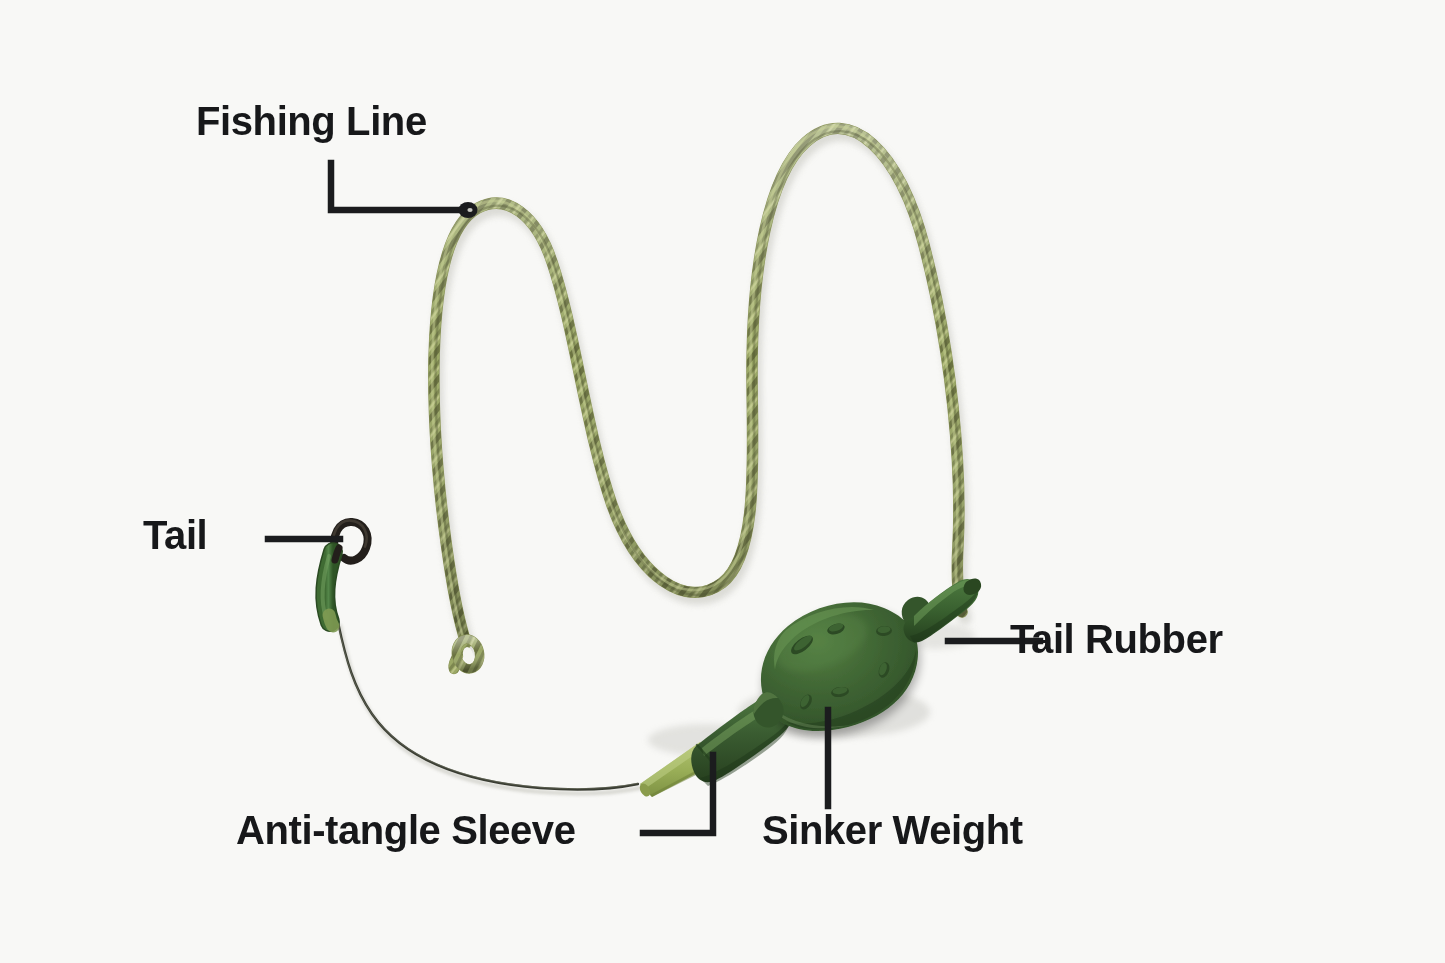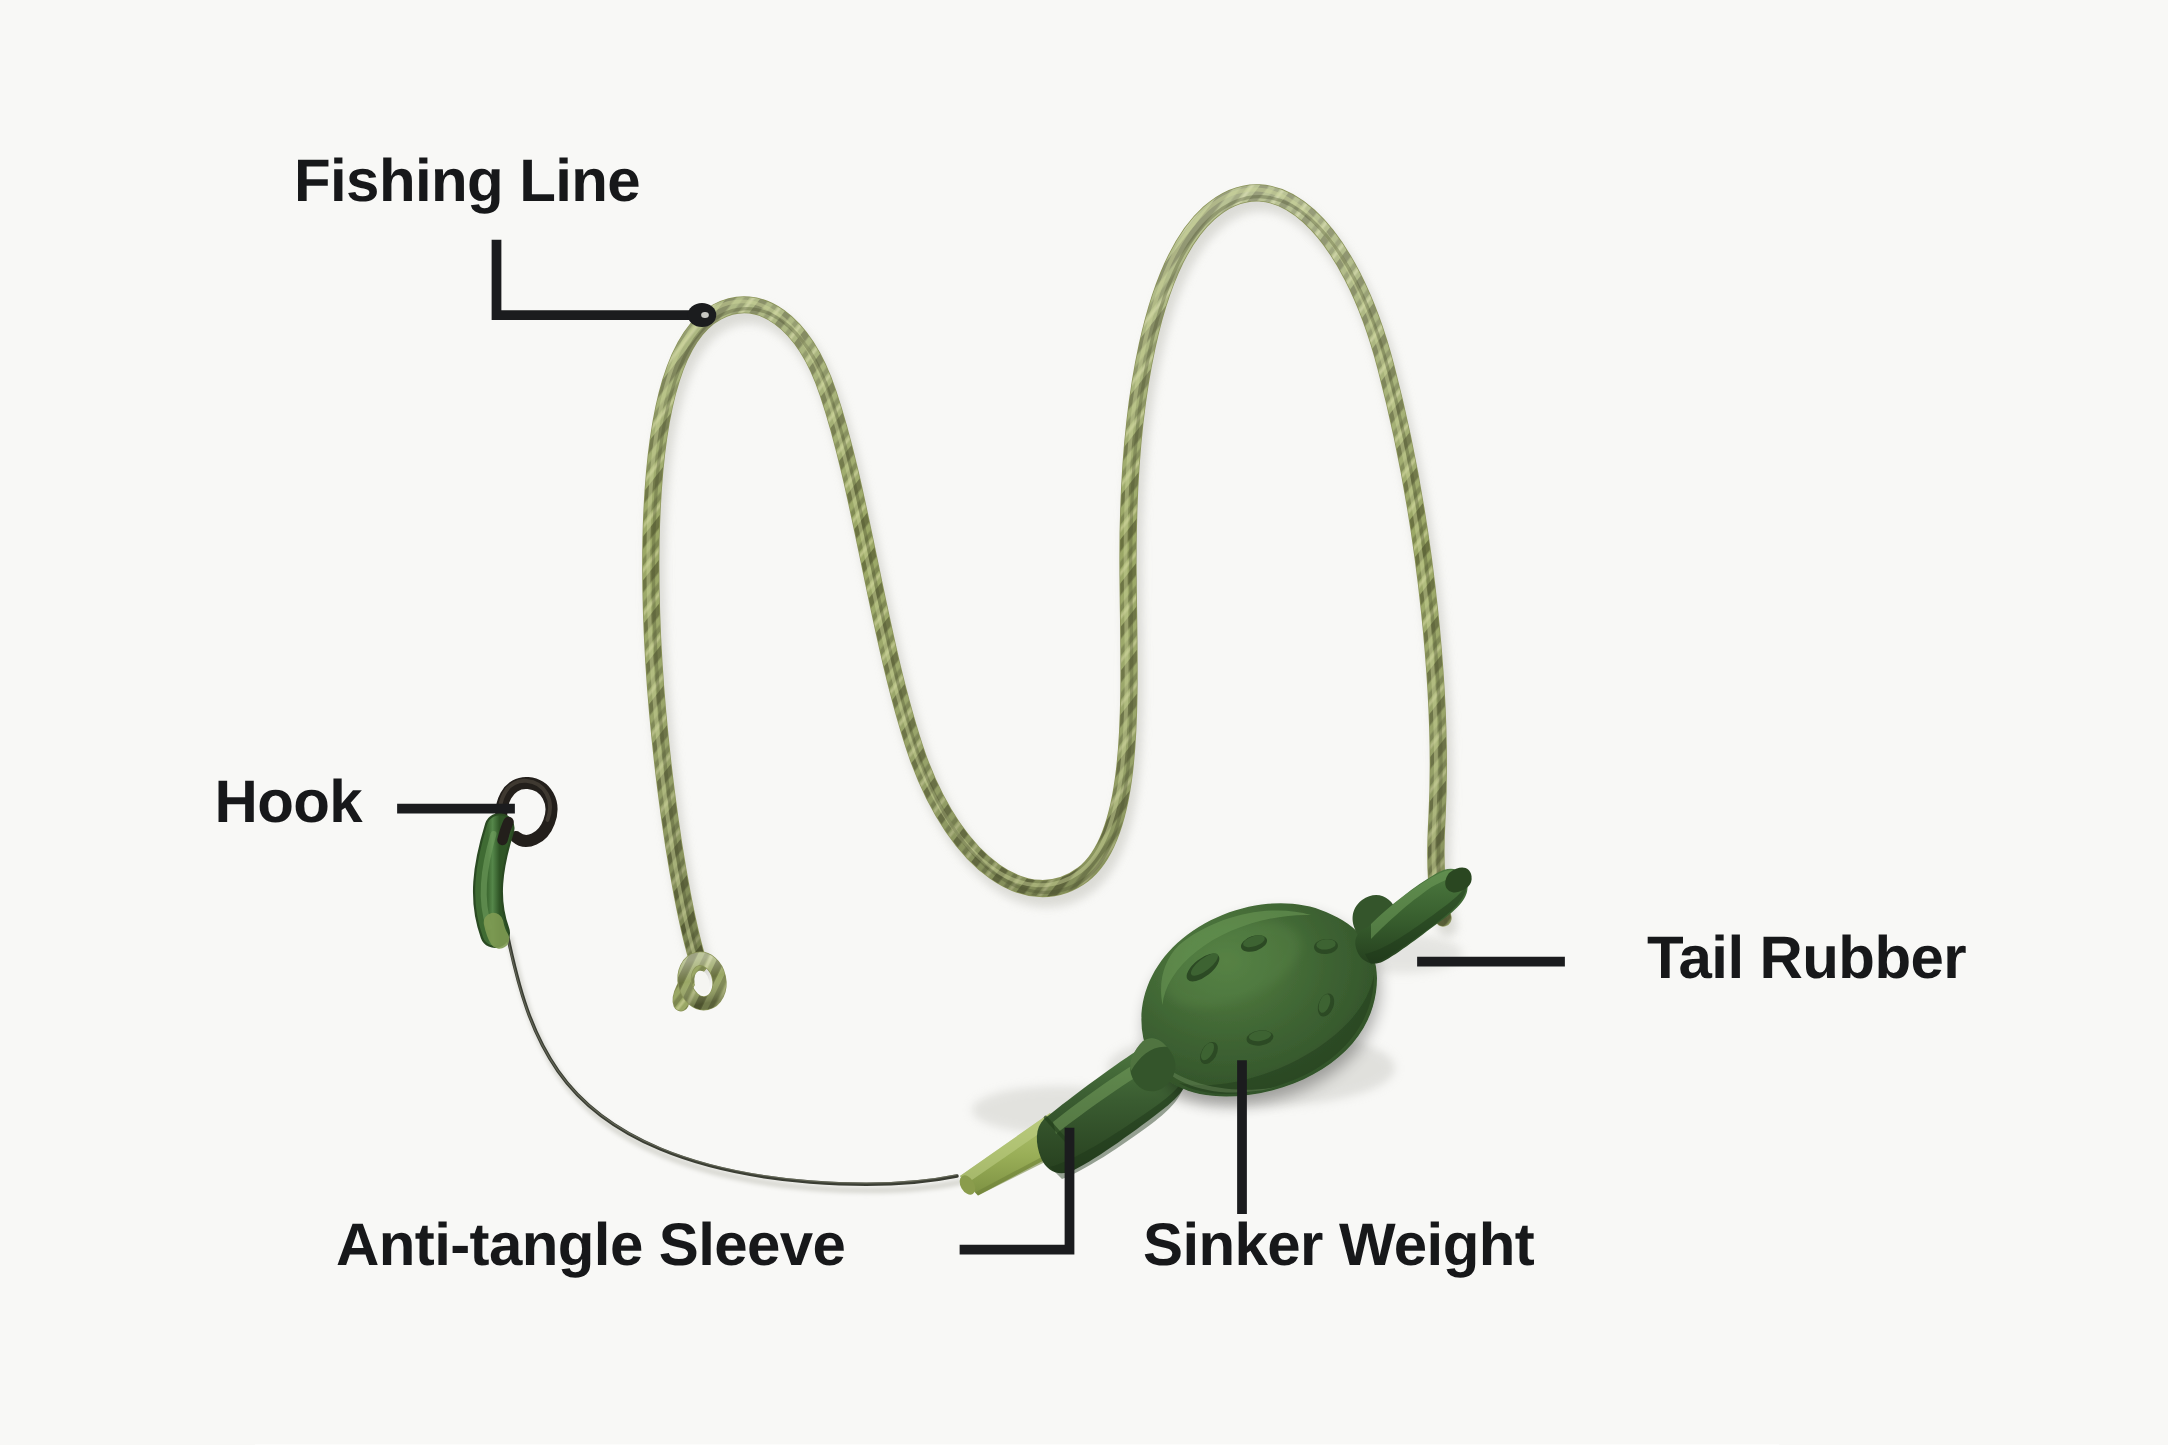--- a/index.html
+++ b/index.html
@@ -29,22 +29,22 @@
     font-family: "Liberation Sans", "DejaVu Sans", sans-serif;
     font-weight: bold;
     font-size: 40px;
     letter-spacing: -0.4px;
     white-space: nowrap;
     line-height: 1;
     -webkit-font-smoothing: antialiased;
   }
   .lbl-fishing-line { left: 196px; top: 101px; }
   .lbl-hook         { left: 143px; top: 515px; }
-  .lbl-tail-rubber  { left: 1098px; top: 619px; }
-  .lbl-antitangle   { left: 224px; top: 810px; }
+  .lbl-tail-rubber  { left: 1010px; top: 619px; }
+  .lbl-antitangle   { left: 236px; top: 810px; }
   .lbl-sinker       { left: 762px; top: 810px; text-align: right; }
 </style>
 </head>
 <body>
 
 <div id="stage">
 
   <svg id="art" viewBox="0 0 1445 963" aria-hidden="true">
     <defs>
 
@@ -296,21 +296,21 @@
 
       <path d="M 828,806 L 828,710"></path>
     </g>
 
     <ellipse cx="468" cy="210" rx="9.5" ry="8" fill="#1b1c1e"></ellipse>
     <ellipse cx="470" cy="210" rx="2.6" ry="2" fill="#e6e6df" opacity="0.85"></ellipse>
   </svg>
 
   <div class="label lbl-fishing-line">Fishing Line</div>
 
-  <div class="label lbl-hook">Hook</div>
+  <div class="label lbl-hook">Tail</div>
 
   <div class="label lbl-tail-rubber">Tail Rubber</div>
 
   <div class="label lbl-antitangle">Anti-tangle Sleeve</div>
 
   <div class="label lbl-sinker">Sinker Weight</div>
 
 </div>
 
 </body></html>

